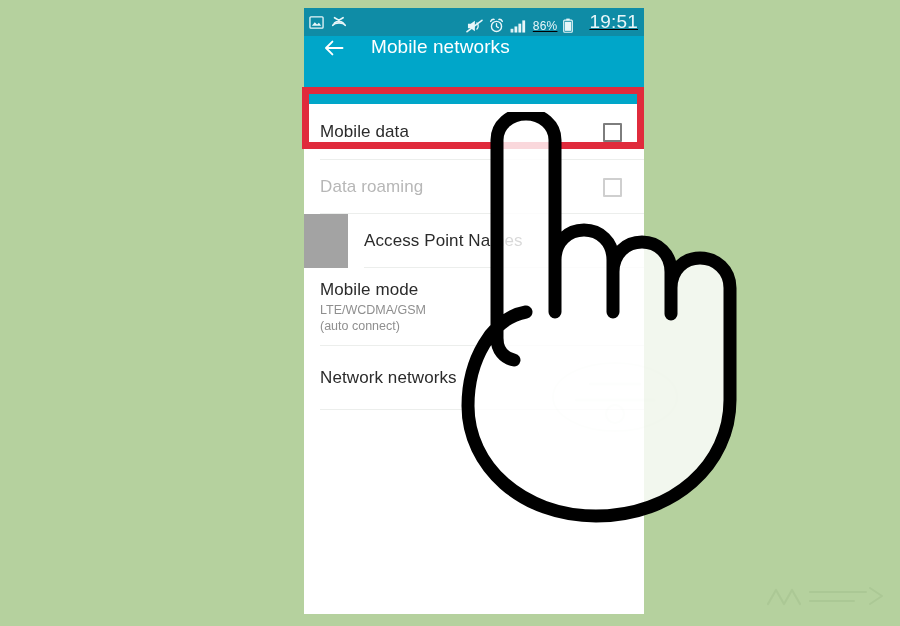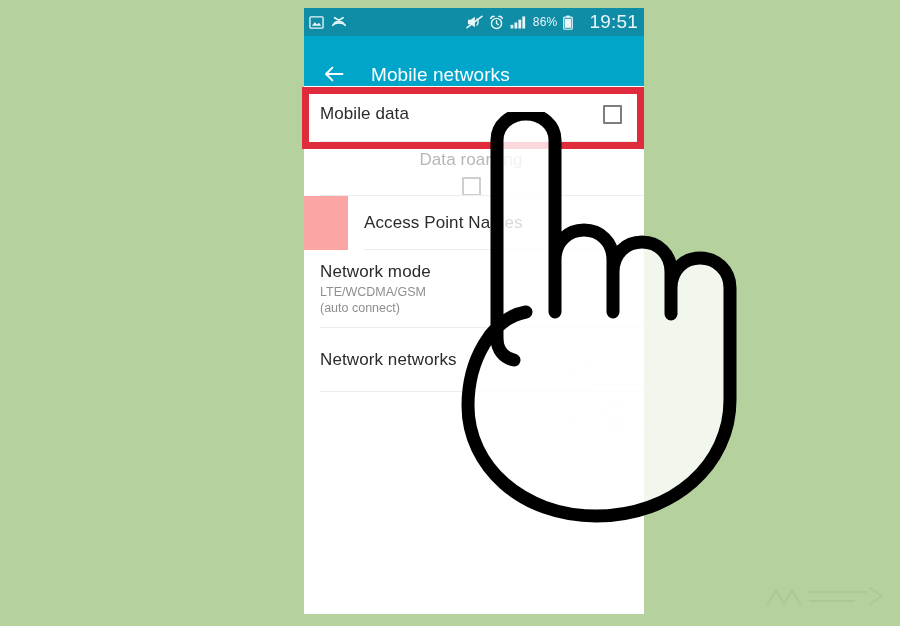--- a/index.html
+++ b/index.html
@@ -37,66 +37,67 @@
     box-sizing: border-box;
   }
   .status-left {
     display: flex;
     align-items: center;
     gap: 7px;
   }
   .status-right {
     margin-left: auto;
     display: flex;
-    align-items: center;
+    align-items: flex-end;
     gap: 6px;
+    text-decoration: underline;
   }
   .sb-icon {
     display: block;
     line-height: 0;
   }
   .sb-text {
     color: #e8f6f9;
     font-size: 13px;
     letter-spacing: 0.2px;
   }
   #status-battery-pct {
     font-size: 12px;
   }
   #status-clock {
     font-size: 19px;
     margin-left: 10px;
   }
 
   
   #app-bar {
-    height: 50px;
+    height: 68px;
     background: #00a6c9;
     display: flex;
-    align-items: flex-end;
+    align-items: flex-start;
     padding-left: 18px;
     box-sizing: border-box;
   }
   #back-arrow-icon {
     width: 24px;
     height: 24px;
     line-height: 0;
     flex: 0 0 auto;
   }
   #app-bar-title {
     color: #ffffff;
     font-size: 19px;
     margin-left: 25px;
     letter-spacing: 0.1px;
   }
 
   
   #settings-list {
     position: relative;
-    background: #fca5a5;
+    background: #a3a3a3;
   }
   .list-row {
     position: relative;
     display: flex;
     align-items: center;
     padding: 0 22px 0 16px;
     box-sizing: border-box;
     background: #ffffff;
   }
   .row-texts {
@@ -137,21 +138,21 @@
     box-sizing: border-box;
     flex: 0 0 auto;
     background: transparent;
     border-radius: 1px;
   }
   .checkbox.disabled {
     border-color: #cfcfcf;
   }
 
   #row-mobile-data   { height: 56px; }
-  #row-data-roaming  { height: 54px; flex-direction: column; }
+  #row-data-roaming  { height: 54px; }
   #row-apn           { height: 54px; margin-left: 44px; }
   #row-network-mode  { height: 78px; }
   #row-net-operators { height: 64px; }
 
   
   #highlight-box {
     position: absolute;
     left: 302px;
     top: 87px;
     width: 342px;
@@ -281,21 +282,21 @@
 
     <div class="list-row" id="row-apn">
       <div class="row-texts">
         <span class="row-title">Access Point Names</span>
       </div>
       <span class="row-divider"></span>
     </div>
 
     <div class="list-row" id="row-network-mode">
       <div class="row-texts">
-        <span class="row-title">Network mode</span>
+        <span class="row-title">Mobile mode</span>
         <span class="row-sub">LTE/WCDMA/GSM
 (auto connect)</span>
       </div>
       <span class="row-divider"></span>
     </div>
 
     <div class="list-row" id="row-net-operators">
       <div class="row-texts">
         <span class="row-title">Network networks</span>
       </div>

